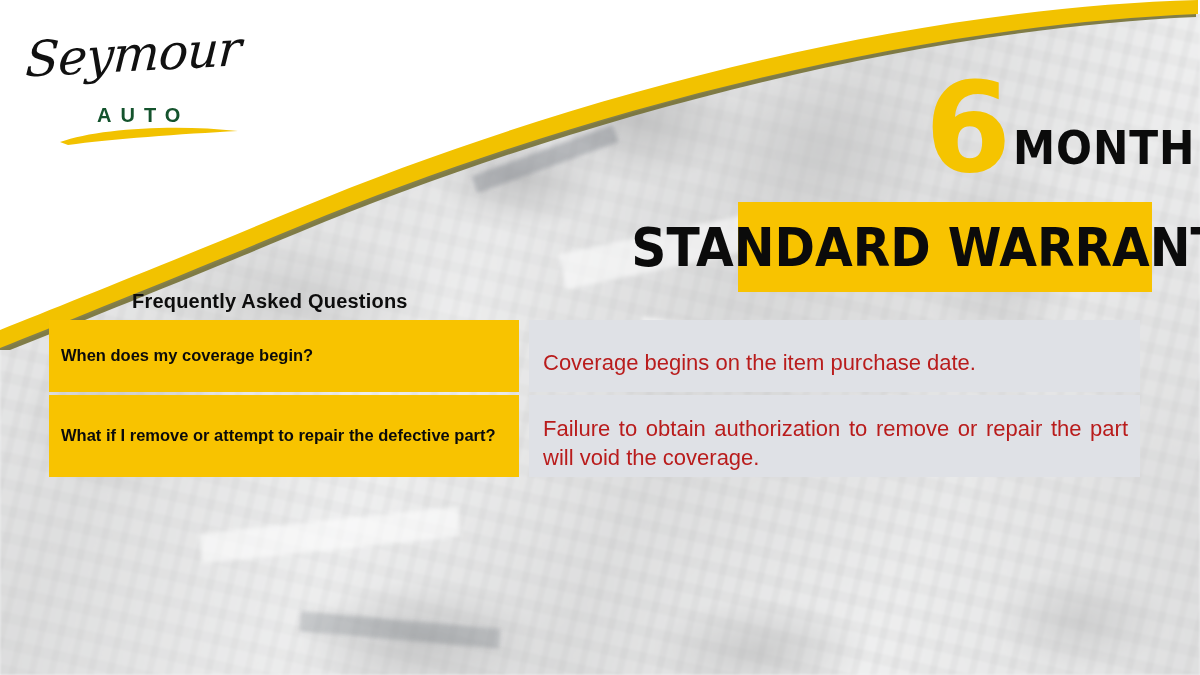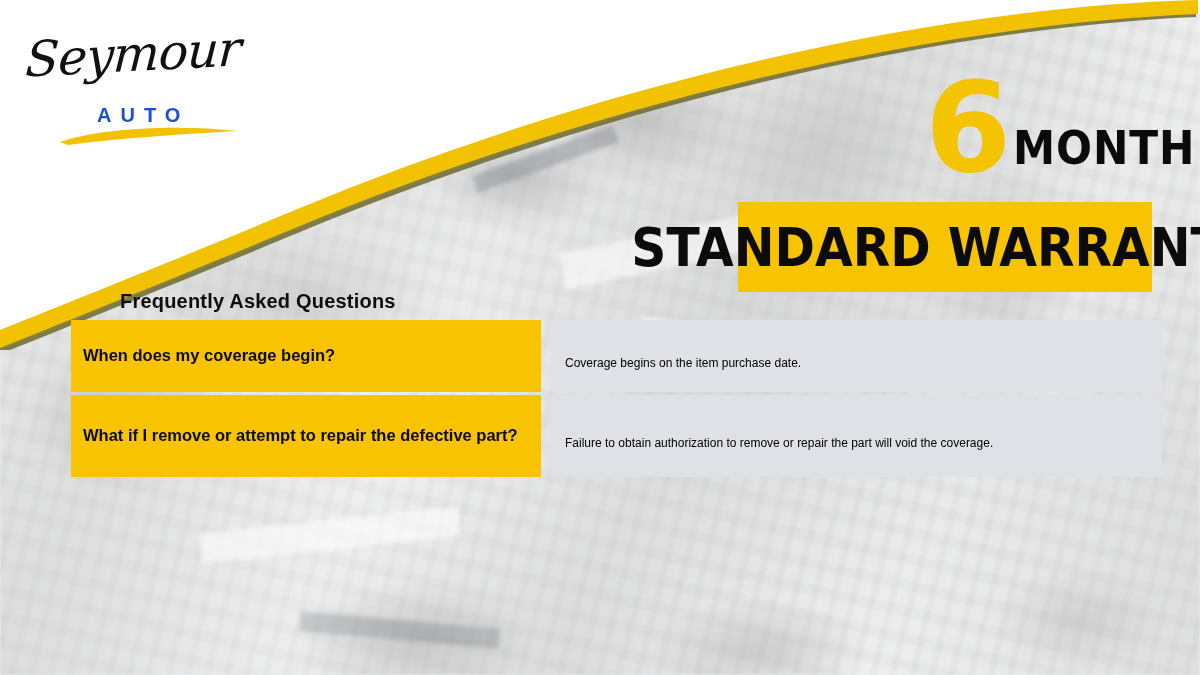--- a/index.html
+++ b/index.html
@@ -52,21 +52,21 @@
     position:absolute;left:4px;top:0px;
     font-family:"DejaVu Serif","Liberation Serif",serif;
     font-style:italic;font-weight:400;font-size:49px;color:#111;
     letter-spacing:-1px;
     transform:skewX(-6deg) rotate(-3deg);
     white-space:nowrap;
   }
   .logo .auto{
     position:absolute;left:75px;top:78px;
     font-family:"Liberation Sans","DejaVu Sans",sans-serif;
-    font-weight:700;font-size:20px;color:#1d4ed8;letter-spacing:9px;
+    font-weight:700;font-size:20px;color:#14532d;letter-spacing:9px;
     white-space:nowrap;
   }
   .logo .underswoosh{
     position:absolute;left:36px;top:96px;width:182px;height:24px;overflow:hidden;
   }
   .logo .underswoosh svg{display:block;}
 
   
   .swoosh{position:absolute;left:0;top:0;width:1200px;height:350px;}
   .swoosh svg{display:block;}
@@ -92,46 +92,46 @@
   }
   .warrantybox .wtxt{
     font-family:"DejaVu Sans","Liberation Sans",sans-serif;
     font-weight:700;font-size:53px;line-height:1;color:#0b0b0b;
     letter-spacing:0px;white-space:nowrap;
     transform:scaleX(.92);transform-origin:center;
   }
 
   
   .faq-title{
-    position:absolute;left:120px;top:290px;
+    position:absolute;left:132px;top:290px;
     font-family:"Liberation Sans","DejaVu Sans",sans-serif;
     font-weight:700;font-size:20px;color:#0d0d0d;letter-spacing:.2px;
   }
   .table{
-    position:absolute;left:71px;top:320px;width:1091px;
+    position:absolute;left:49px;top:320px;width:1091px;
   }
   .row{display:flex;margin-bottom:3px;}
   .qcell{
     width:470px;min-height:68px;background:#F8C300;
     display:flex;align-items:center;
     padding:6px 0 6px 12px;box-sizing:border-box;
   }
   .qcell .qtxt{
     font-family:"Liberation Sans","DejaVu Sans",sans-serif;
     font-weight:700;font-size:16.5px;line-height:1.28;color:#0b0b0b;
   }
   .gap{width:10px;}
   .acell{
     width:611px;min-height:68px;background:#DFE1E6;
     display:flex;align-items:center;
     padding:6px 12px 6px 14px;box-sizing:border-box;
   }
   .acell .atxt{
     font-family:"Liberation Sans","DejaVu Sans",sans-serif;
-    font-weight:400;font-size:12px;line-height:1.3;color:#000000;
+    font-weight:400;font-size:22px;line-height:1.3;color:#b91c1c;
     text-align:justify;text-justify:inter-word;margin-top:15px;
   }
   .row.r1 .qcell,.row.r1 .acell{height:72px;}
   .row.r2 .qcell,.row.r2 .acell{height:77px;}
   .row.r3 .qcell,.row.r3 .acell{height:74px;}
   .row.r4 .qcell,.row.r4 .acell{height:82px;}
 </style>
 </head>
 <body>
 

